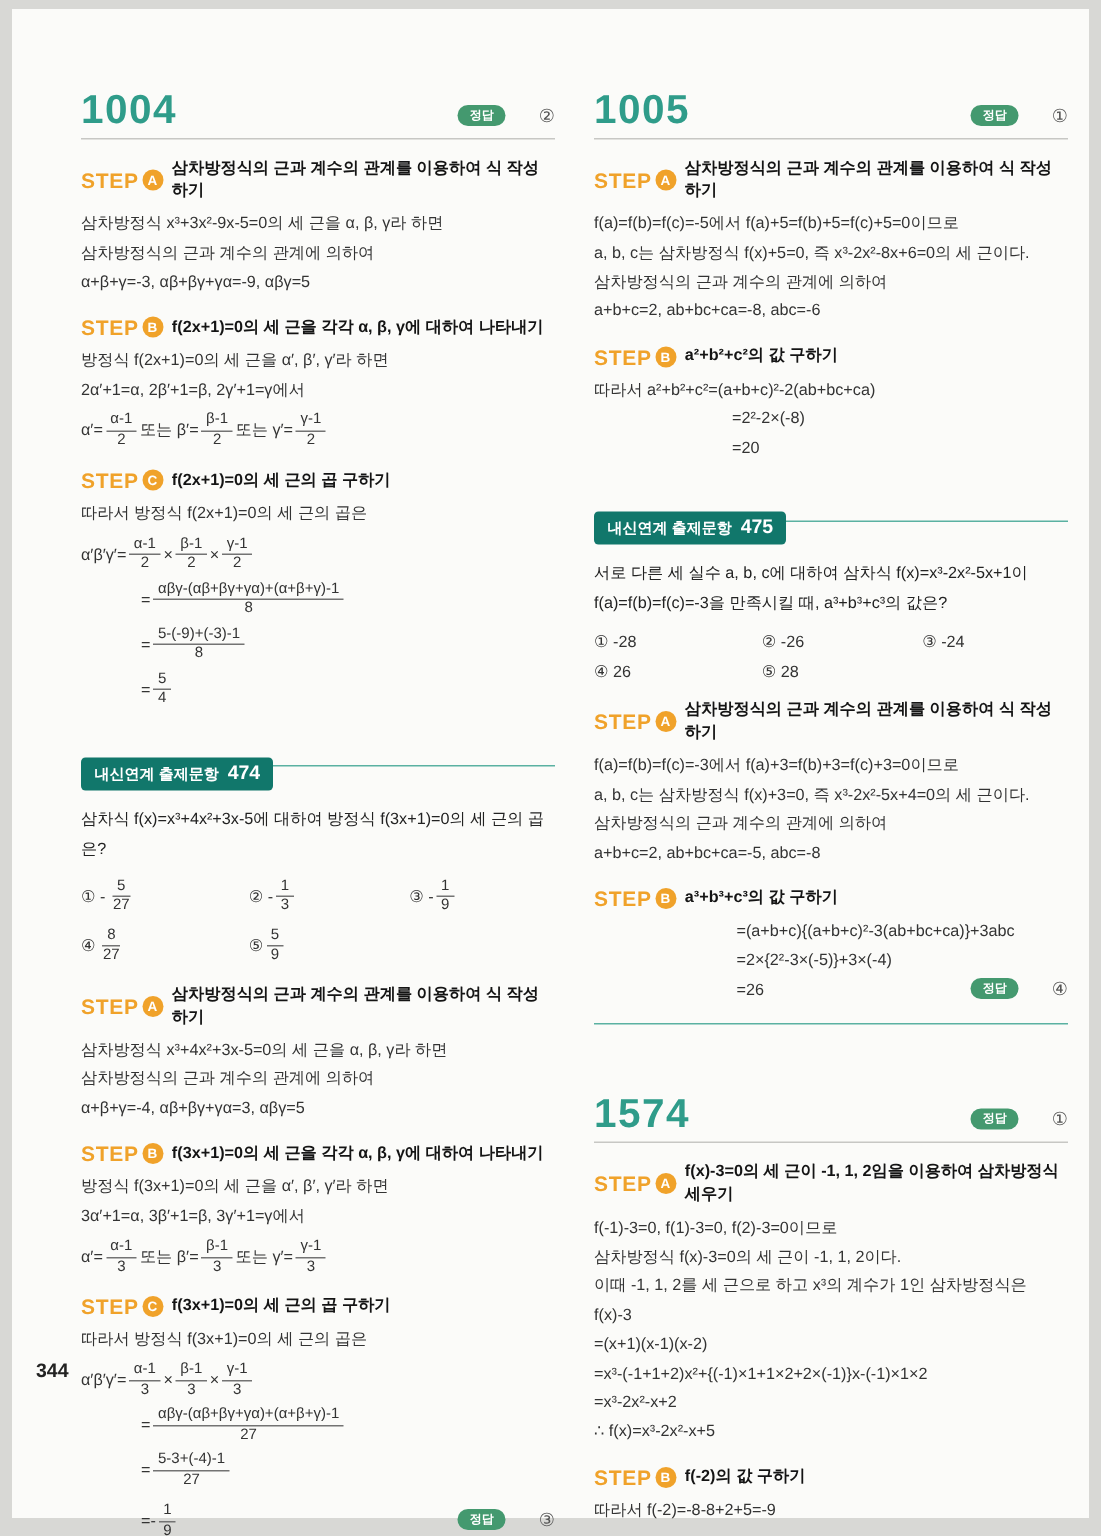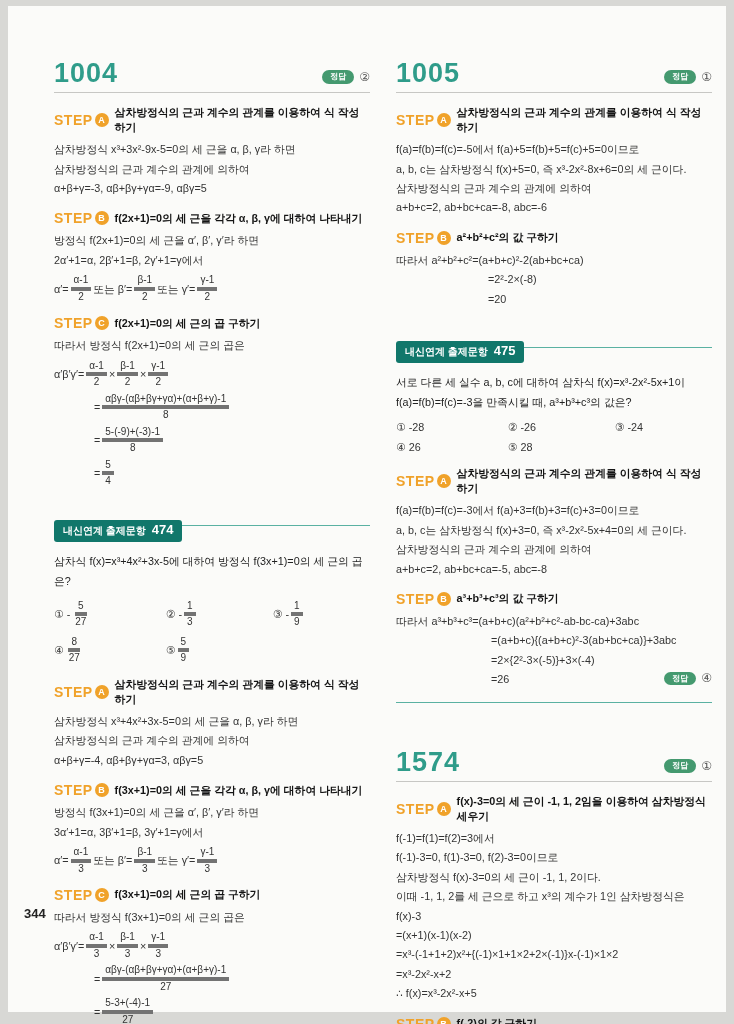--- a/index.html
+++ b/index.html
@@ -5,21 +5,21 @@
   html,body{margin:0;padding:0;width:734px;height:1024px;overflow:hidden;
     background:#d8d8d5;font-family:"Liberation Sans","DejaVu Sans",sans-serif;}
   .paper{position:absolute;left:8px;top:6px;width:718px;height:1006px;background:#fbfbf9;}
   .cols{display:flex;gap:26px;padding:54px 14px 0 46px;}
   .col{flex:1;min-width:0;}
 
   
   .prob-head{display:flex;align-items:flex-end;justify-content:space-between;
     border-bottom:1px solid #c7c7c4;padding-bottom:5px;margin-bottom:10px;}
   .prob-num{font-size:27px;font-weight:700;color:#2f9c8a;letter-spacing:1px;line-height:1;}
-  .ansbox{display:flex;align-items:center;gap:5px;padding-bottom:3px;}
+  .ansbox{display:flex;align-items:center;gap:22px;padding-bottom:3px;}
   .pill{background:#44996f;color:#fff;font-size:8px;font-weight:700;
     padding:2px 8px;border-radius:9px;line-height:1.2;}
   .circ{font-size:12px;color:#555;}
 
   
   .step-head{margin:12px 0 5px;display:flex;align-items:center;}
   .step-word{color:#f0a22a;font-weight:700;font-size:14px;letter-spacing:.5px;}
   .step-circle{width:14px;height:14px;border-radius:50%;background:#f0a22a;color:#fff;
     font-size:9px;font-weight:700;display:inline-flex;align-items:center;
     justify-content:center;margin-left:2px;flex:0 0 auto;}
@@ -29,21 +29,21 @@
   .mln{display:flex;align-items:center;flex-wrap:wrap;font-size:10.8px;color:#333;
     margin:4px 0;min-height:16px;line-height:1.5;}
   .i40{margin-left:40px;}
   .i88{margin-left:92px;}
   .i95{margin-left:95px;}
   .ans-line{display:flex;align-items:center;justify-content:space-between;}
 
   
   .frac{display:inline-flex;flex-direction:column;align-items:center;
     vertical-align:middle;margin:0 2px;line-height:1.25;font-size:10px;}
-  .frac .fn{padding:0 3px;border-bottom:4px solid #737373;}
+  .frac .fn{padding:0 3px;border-bottom:1px solid #737373;}
   .frac .fd{padding:0 3px;}
 
   
   .linked{margin-top:32px;}
   .linked-head{display:flex;align-items:center;margin-bottom:10px;}
   .linked-badge{background:#11776b;color:#fff;font-size:10px;font-weight:700;
     padding:3px 9px 4px;border-radius:3px;display:inline-flex;gap:6px;
     align-items:baseline;flex:0 0 auto;}
   .linked-badge .num{font-size:13px;line-height:1;}
   .linked-rule{flex:1;border-top:1.5px solid #5ab1a2;transform:translateY(-5px);}
@@ -284,21 +284,20 @@
         <div class="ln">f(a)=f(b)=f(c)=-3에서 f(a)+3=f(b)+3=f(c)+3=0이므로</div>
         <div class="ln">a, b, c는 삼차방정식 f(x)+3=0, 즉 x³-2x²-5x+4=0의 세 근이다.</div>
         <div class="ln">삼차방정식의 근과 계수의 관계에 의하여</div>
         <div class="ln">a+b+c=2, ab+bc+ca=-5, abc=-8</div>
 
         <div class="step-head">
           <span class="step-word">STEP</span>
           <span class="step-circle">B</span>
           <span class="step-title">a³+b³+c³의 값 구하기</span>
         </div>
-        <div class="ln">따라서 a³+b³+c³=(a+b+c)(a²+b²+c²-ab-bc-ca)+3abc</div>
         <div class="ln i95">=(a+b+c){(a+b+c)²-3(ab+bc+ca)}+3abc</div>
         <div class="ln i95">=2×{2²-3×(-5)}+3×(-4)</div>
         <div class="ans-line">
           <span class="ln i95">=26</span>
           <span class="ansbox">
             <span class="pill">정답</span>
             <span class="circ">④</span>
           </span>
         </div>
         <div class="linked-end"></div>
@@ -311,21 +310,20 @@
             <span class="pill">정답</span>
             <span class="circ">①</span>
           </span>
         </div>
 
         <div class="step-head">
           <span class="step-word">STEP</span>
           <span class="step-circle">A</span>
           <span class="step-title">f(x)-3=0의 세 근이 -1, 1, 2임을 이용하여 삼차방정식 세우기</span>
         </div>
-        <div class="ln">f(-1)=f(1)=f(2)=3에서</div>
         <div class="ln">f(-1)-3=0, f(1)-3=0, f(2)-3=0이므로</div>
         <div class="ln">삼차방정식 f(x)-3=0의 세 근이 -1, 1, 2이다.</div>
         <div class="ln">이때 -1, 1, 2를 세 근으로 하고 x³의 계수가 1인 삼차방정식은</div>
         <div class="ln">f(x)-3</div>
         <div class="ln">=(x+1)(x-1)(x-2)</div>
         <div class="ln">=x³-(-1+1+2)x²+{(-1)×1+1×2+2×(-1)}x-(-1)×1×2</div>
         <div class="ln">=x³-2x²-x+2</div>
         <div class="ln">∴ f(x)=x³-2x²-x+5</div>
 
         <div class="step-head">

